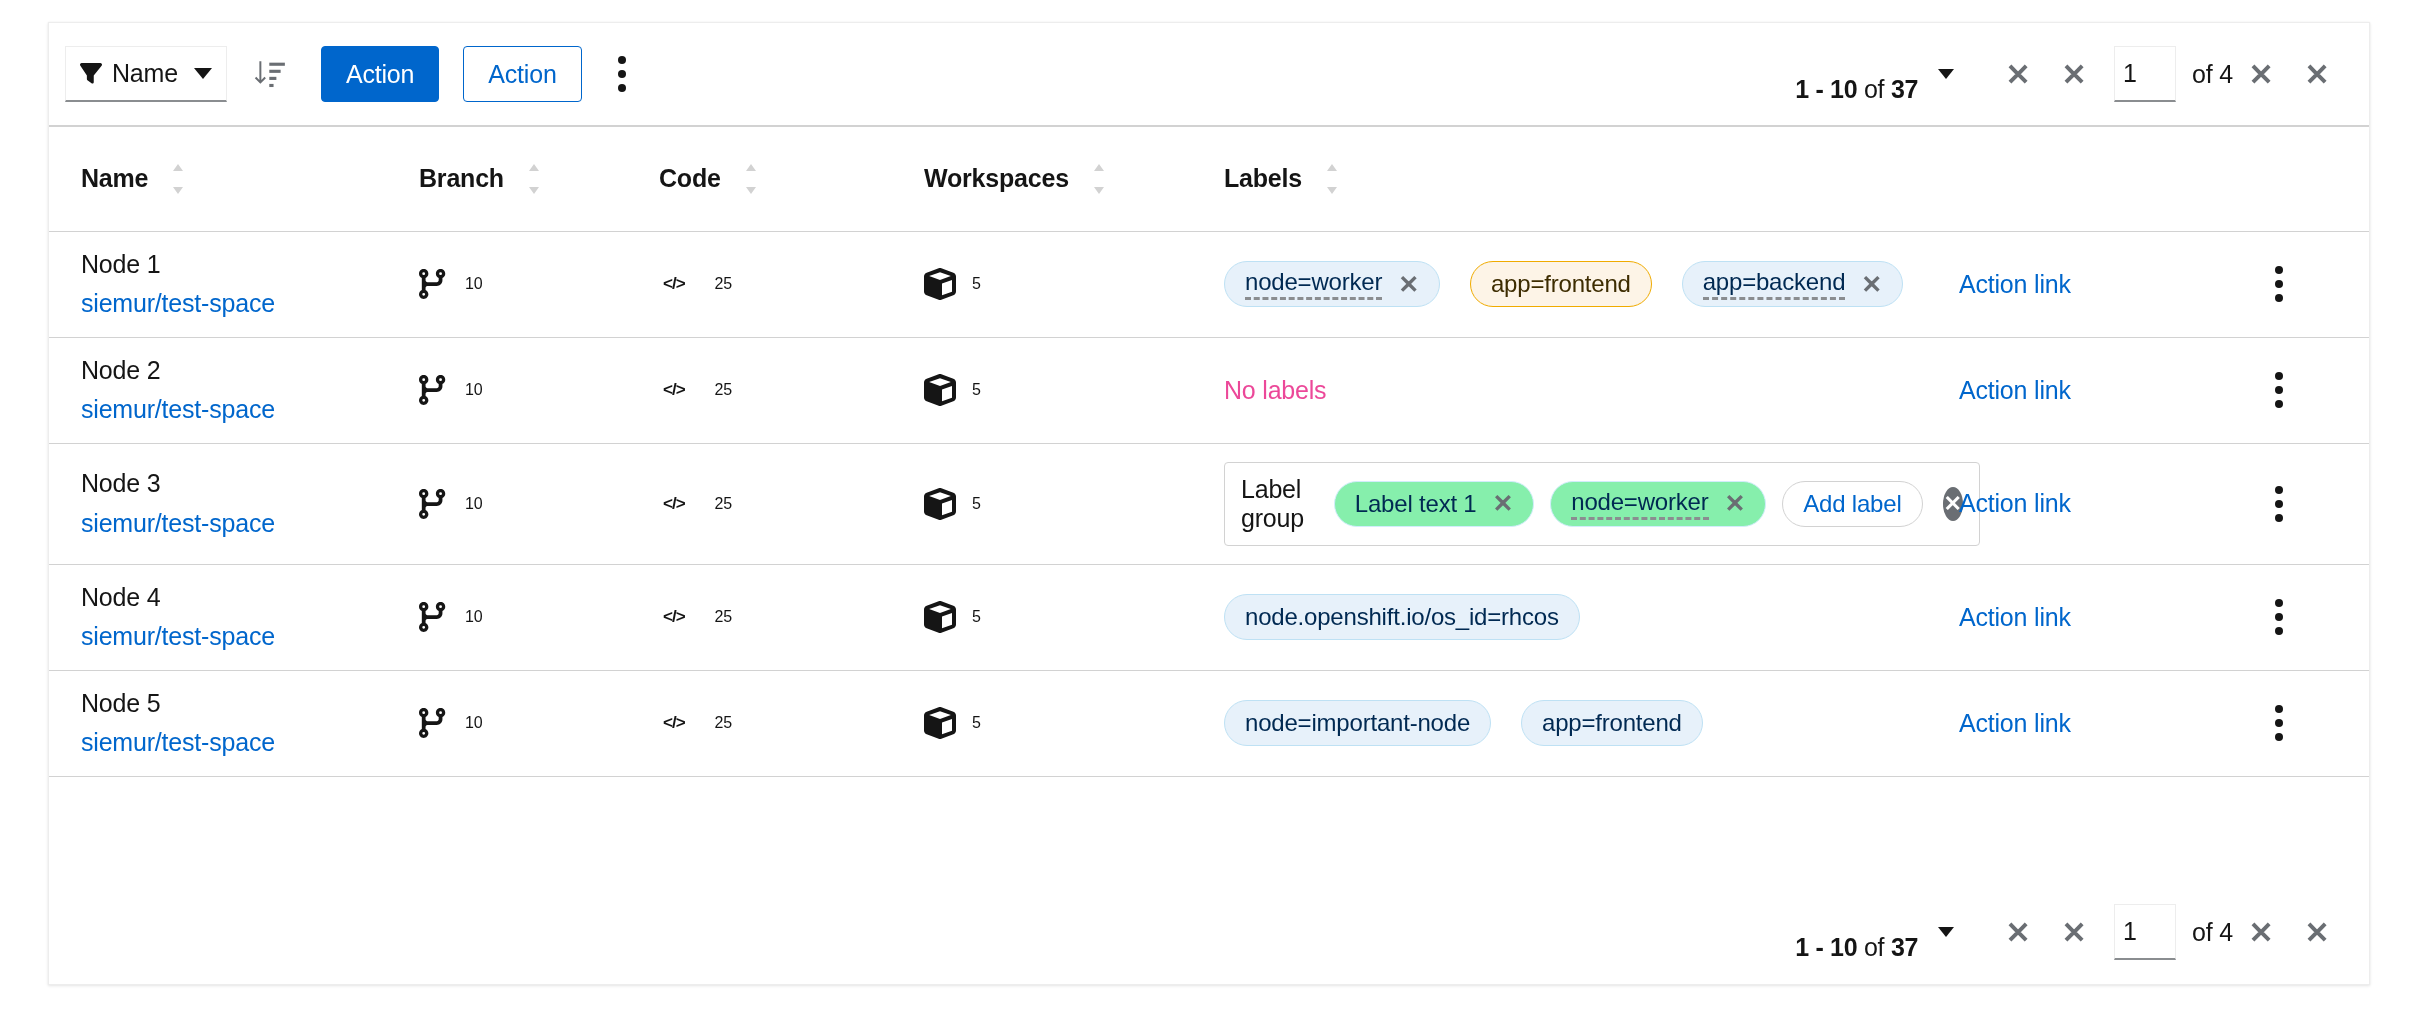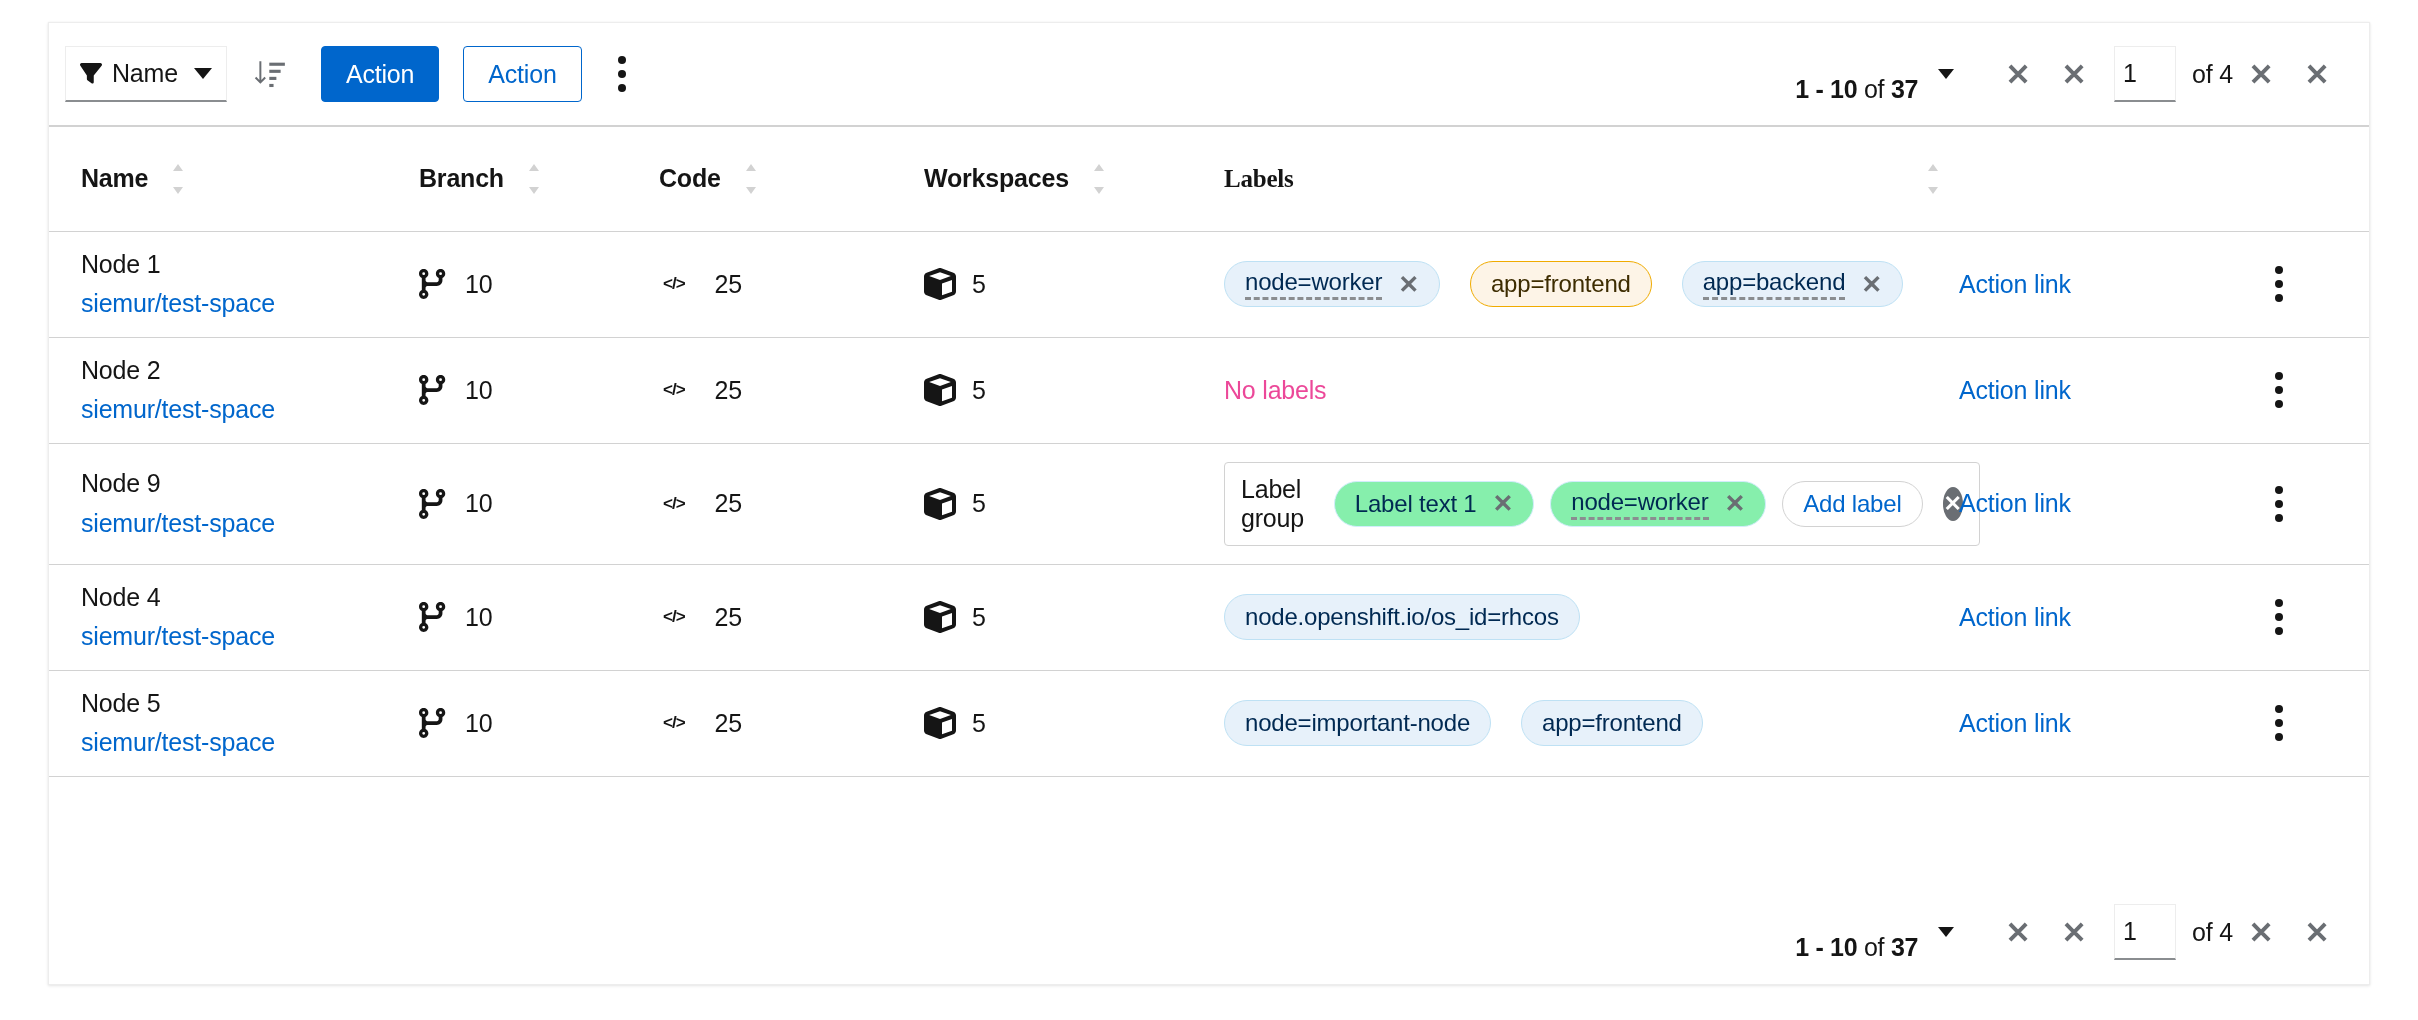--- a/index.html
+++ b/index.html
@@ -148,21 +148,21 @@
   .cell-name { padding-left: 32px !important; }
   .node-title { font-size: 25px; color: #151515; line-height: 1.18; }
   .node-link {
     display: block; margin-top: 10px;
     font-size: 25px; color: #0066cc; text-decoration: none; cursor: pointer;
     line-height: 1.18;
   }
 
   .metric { display: flex; align-items: center; }
   .metric .ic { flex: 0 0 auto; margin-right: 16px; display: inline-flex; align-items: center; }
-  .metric .val { font-size: 25px; color: #151515; }
+  .metric .val { font-size: 16px; color: #151515; }
 
   .code-ic { font-size: 17px; color: #151515; font-weight: 700; letter-spacing: -1px;
              font-family: "Liberation Sans", sans-serif; margin-right: 30px; margin-left: 4px; }
 
   .action-link { font-size: 25px; color: #0066cc; text-decoration: none; cursor: pointer; }
   .row-kebab {
     display: flex; flex-direction: column; align-items: center; justify-content: center;
     gap: 6px; cursor: pointer; width: 40px;
   }
   .row-kebab i { display: block; width: 8px; height: 8px; border-radius: 50%; background: #151515; }
@@ -304,21 +304,21 @@
             </th>
             <th>
               <div class="th-inner">
                 <span>Workspaces</span>
                 <svg class="sort-arrows" viewBox="0 0 16 34">
                     <path fill="#d2d2d2" d="M8 2l5 7H3zM8 32l-5-7h10z"></path>
                   </svg>
               </div>
             </th>
             <th>
-              <div class="th-inner" style="justify-content:space-between;padding-right:18px;font-family:Liberation Serif, serif;">
+              <div class="th-inner" style="justify-content:flex-start;padding-right:18px;">
                 <span>Labels</span>
                 <svg class="sort-arrows" viewBox="0 0 16 34">
                     <path fill="#d2d2d2" d="M8 2l5 7H3zM8 32l-5-7h10z"></path>
                   </svg>
               </div>
             </th>
             <th></th>
             <th></th>
           </tr>
         </thead>
@@ -418,21 +418,21 @@
               <td>
                 <div class="row-kebab">
                   <i></i>
                   <i></i>
                   <i></i>
                 </div>
               </td>
             </tr>
             <tr>
               <td class="cell-name">
-                <div class="node-title">Node 9</div>
+                <div class="node-title">Node 3</div>
                 <a class="node-link">siemur/test-space</a>
               </td>
               <td>
                 <div class="metric">
                   <span class="ic">
                     <svg width="30" height="30" viewBox="0 0 512 512" aria-hidden="true">
                       <path fill="#151515" d="M80 104a24 24 0 1 0 0-48 24 24 0 1 0 0 48zm80-24c0 32.8-19.7 61-48 73.3V192c0 17.7 14.3 32 32 32H304c17.7 0 32-14.3 32-32V153.3C307.7 141 288 112.8 288 80c0-44.2 35.8-80 80-80s80 35.8 80 80c0 32.8-19.7 61-48 73.3V192c0 53-43 96-96 96H144c-17.7 0-32 14.3-32 32v38.7c28.3 12.3 48 40.5 48 73.3c0 44.2-35.8 80-80 80s-80-35.8-80-80c0-32.8 19.7-61 48-73.3V153.3C19.7 141 0 112.8 0 80C0 35.8 35.8 0 80 0s80 35.8 80 80zm208 24a24 24 0 1 0 0-48 24 24 0 1 0 0 48zM80 456a24 24 0 1 0 0-48 24 24 0 1 0 0 48z"></path>
                     </svg>
                   </span>
                   <span class="val">10</span>

